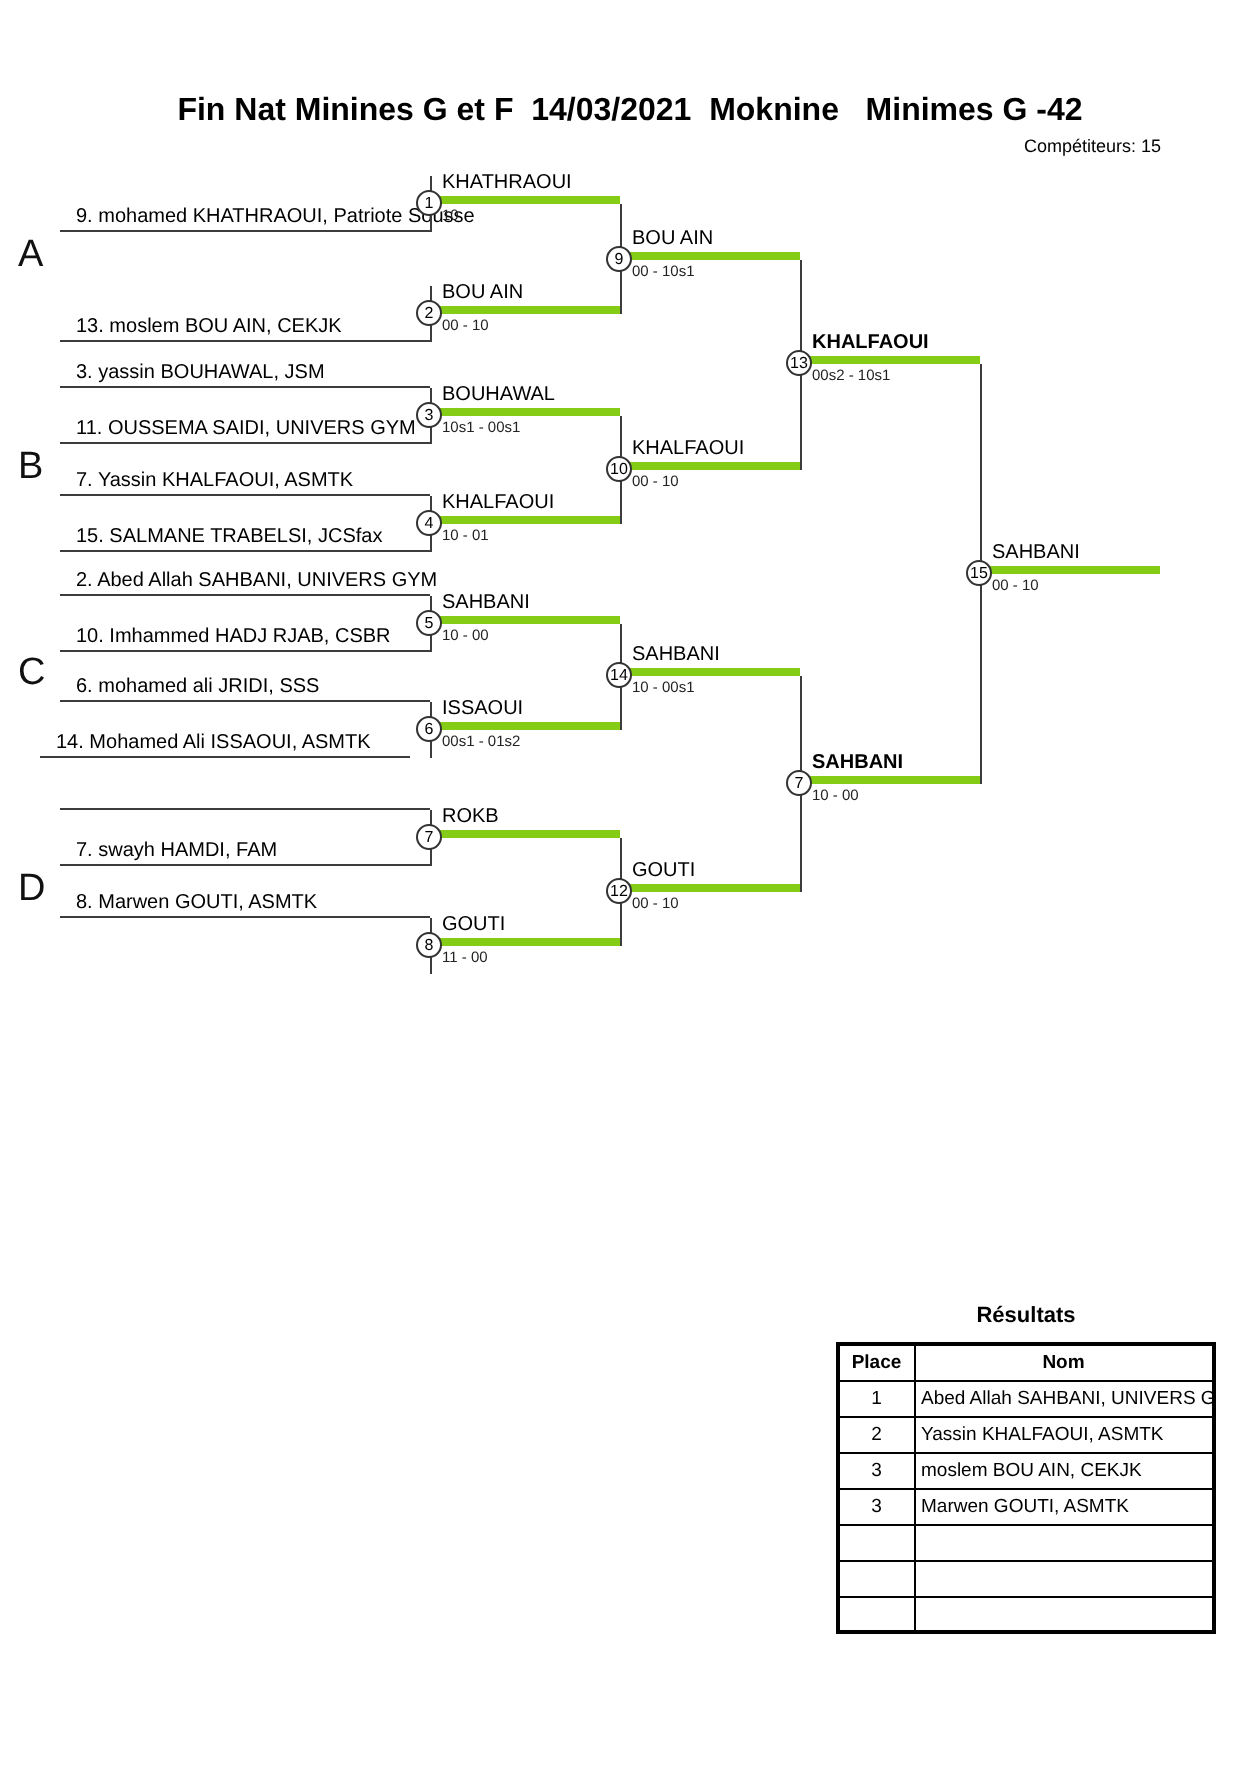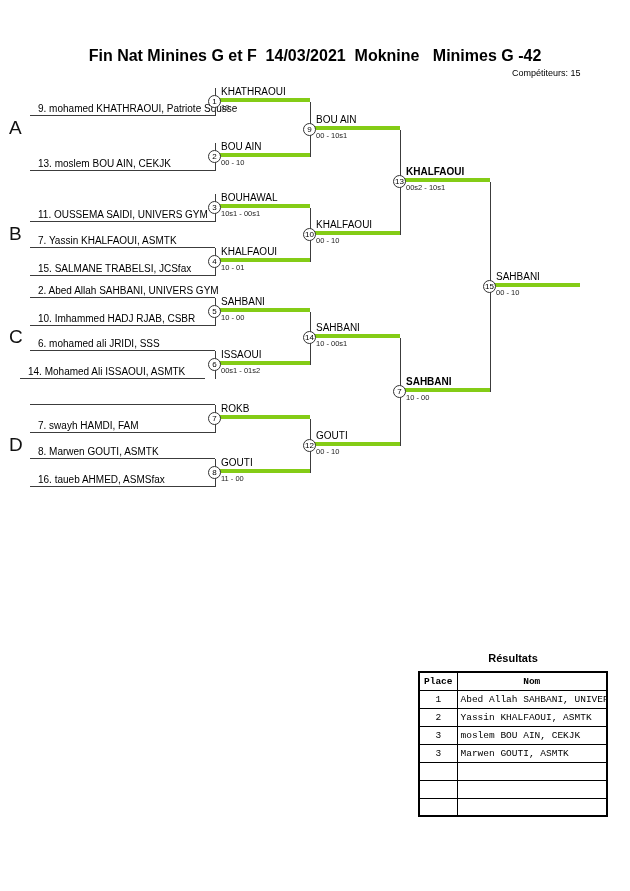--- a/index.html
+++ b/index.html
@@ -21,21 +21,21 @@
   .wslot .sc { position:absolute; top:14px; left:6px; font-size:7.5px; color:#222; }
   .wslot.bold .nm { font-weight:bold; }
 
   .vline { position:absolute; width:0; border-left:1px solid #3c3c3c; }
 
   .mcircle { position:absolute; width:13px; height:13px; border:1px solid #333; border-radius:50%;
              background:#fff; font-size:8px; line-height:11px; text-align:center; z-index:2; }
 
   .results { position:absolute; left:418px; top:652px; }
   .results-title { width:190px; text-align:center; font-weight:bold; font-size:11px; margin-bottom:7px; }
-  table.res { border-collapse:collapse; border:2px solid #000;font-family:Liberation Mono, monospace; }
+  table.res { border-collapse:collapse; border:2px solid #000; }
   table.res th, table.res td { border:1px solid #000; height:18px; font-size:9.5px; padding:0 3px; }
   table.res th { font-weight:bold; text-align:center; }
   .colplace { width:38px; max-width:38px; text-align:center; }
   .colnom { width:150px; max-width:150px; text-align:left; white-space:nowrap; overflow:hidden; }
 </style>
 </head>
 <body>
 
 <div id="page">
 
@@ -46,20 +46,23 @@
   <div class="grp" style="top:223px">B</div>
   <div class="grp" style="top:326px">C</div>
   <div class="grp" style="top:434px">D</div>
 
   <div class="pslot" style="left:30px;top:102px;width:185px">
       <span class="nm">9. mohamed KHATHRAOUI, Patriote Sousse</span>
     </div>
   <div class="pslot" style="left:30px;top:157px;width:185px">
       <span class="nm">13. moslem BOU AIN, CEKJK</span>
     </div>
+  <div class="pslot" style="left:30px;top:180px;width:185px">
+      <span class="nm">3. yassin BOUHAWAL, JSM</span>
+    </div>
   <div class="pslot" style="left:30px;top:208px;width:185px">
       <span class="nm">11. OUSSEMA SAIDI, UNIVERS GYM</span>
     </div>
   <div class="pslot" style="left:30px;top:234px;width:185px">
       <span class="nm">7. Yassin KHALFAOUI, ASMTK</span>
     </div>
   <div class="pslot" style="left:30px;top:262px;width:185px">
       <span class="nm">15. SALMANE TRABELSI, JCSfax</span>
     </div>
   <div class="pslot" style="left:30px;top:284px;width:185px">
@@ -75,23 +78,20 @@
       <span class="nm">14. Mohamed Ali ISSAOUI, ASMTK</span>
     </div>
   <div class="pslot" style="left:30px;top:391px;width:185px">
       <span class="nm"></span>
     </div>
   <div class="pslot" style="left:30px;top:419px;width:185px">
       <span class="nm">7. swayh HAMDI, FAM</span>
     </div>
   <div class="pslot" style="left:30px;top:445px;width:185px">
       <span class="nm">8. Marwen GOUTI, ASMTK</span>
-    </div>
-  <div class="pslot" style="left:30px;top:473px;width:185px">
-      <span class="nm">16. taueb AHMED, ASMSfax</span>
     </div>
 
   <div class="wslot" style="left:215px;top:89px;width:95px">
       <span class="nm">KHATHRAOUI</span>
       <span class="sc">10</span>
     </div>
   <div class="wslot" style="left:215px;top:144px;width:95px">
       <span class="nm">BOU AIN</span>
       <span class="sc">00 - 10</span>
     </div>

